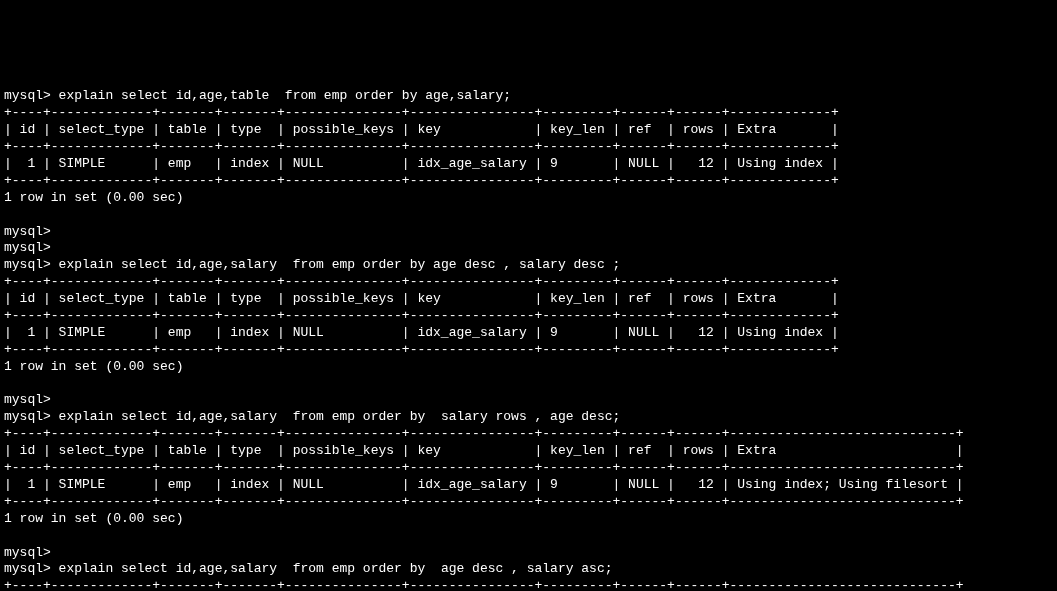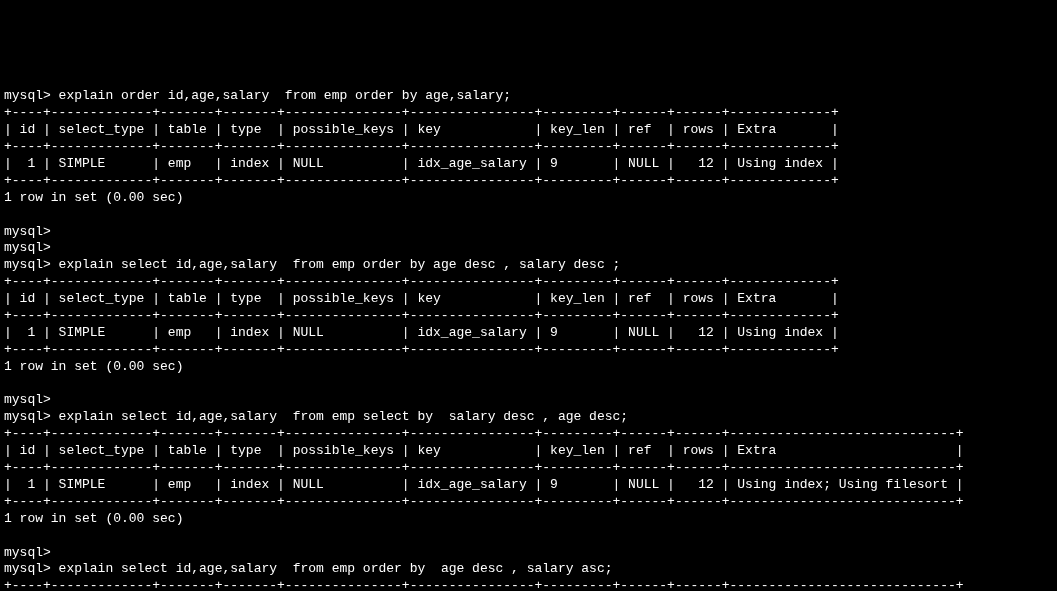--- a/index.html
+++ b/index.html
@@ -14,40 +14,40 @@
       overflow-x: auto;
     }
     .terminal-line { white-space: pre; }
   </style>
 </head>
 <body>
 
 
 
 <div>
-<span class="terminal-line"><span>mysql&gt;</span><span> explain order id,age,salary  from emp order by age,salary;</span></span>
+<span class="terminal-line"><span>mysql&gt;</span><span> explain select id,age,table  from emp order by age,salary;</span></span>
 <span class="terminal-line">+----+-------------+-------+-------+---------------+----------------+---------+------+------+-------------+</span>
 <span class="terminal-line">| id | select_type | table | type  | possible_keys | key            | key_len | ref  | rows | Extra       |</span>
 <span class="terminal-line">+----+-------------+-------+-------+---------------+----------------+---------+------+------+-------------+</span>
 <span class="terminal-line">|  1 | SIMPLE      | emp   | index | NULL          | idx_age_salary | 9       | NULL |   12 | Using index |</span>
 <span class="terminal-line">+----+-------------+-------+-------+---------------+----------------+---------+------+------+-------------+</span>
 <span class="terminal-line">1 row in set (0.00 sec)</span>
 <span class="terminal-line"> </span>
 <span class="terminal-line">mysql&gt;</span>
 <span class="terminal-line">mysql&gt;</span>
 <span class="terminal-line"><span>mysql&gt;</span><span> explain select id,age,salary  from emp order by age desc , salary desc ;</span></span>
 <span class="terminal-line">+----+-------------+-------+-------+---------------+----------------+---------+------+------+-------------+</span>
 <span class="terminal-line">| id | select_type | table | type  | possible_keys | key            | key_len | ref  | rows | Extra       |</span>
 <span class="terminal-line">+----+-------------+-------+-------+---------------+----------------+---------+------+------+-------------+</span>
 <span class="terminal-line">|  1 | SIMPLE      | emp   | index | NULL          | idx_age_salary | 9       | NULL |   12 | Using index |</span>
 <span class="terminal-line">+----+-------------+-------+-------+---------------+----------------+---------+------+------+-------------+</span>
 <span class="terminal-line">1 row in set (0.00 sec)</span>
 <span class="terminal-line"> </span>
 <span class="terminal-line">mysql&gt;</span>
-<span class="terminal-line"><span>mysql&gt;</span><span> explain select id,age,salary  from emp select by  salary desc , age desc;</span></span>
+<span class="terminal-line"><span>mysql&gt;</span><span> explain select id,age,salary  from emp order by  salary rows , age desc;</span></span>
 <span class="terminal-line">+----+-------------+-------+-------+---------------+----------------+---------+------+------+-----------------------------+</span>
 <span class="terminal-line">| id | select_type | table | type  | possible_keys | key            | key_len | ref  | rows | Extra                       |</span>
 <span class="terminal-line">+----+-------------+-------+-------+---------------+----------------+---------+------+------+-----------------------------+</span>
 <span class="terminal-line">|  1 | SIMPLE      | emp   | index | NULL          | idx_age_salary | 9       | NULL |   12 | Using index; Using filesort |</span>
 <span class="terminal-line">+----+-------------+-------+-------+---------------+----------------+---------+------+------+-----------------------------+</span>
 <span class="terminal-line">1 row in set (0.00 sec)</span>
 <span class="terminal-line"> </span>
 <span class="terminal-line">mysql&gt;</span>
 <span class="terminal-line"><span>mysql&gt;</span><span> explain select id,age,salary  from emp order by  age desc , salary asc;</span></span>
 <span class="terminal-line">+----+-------------+-------+-------+---------------+----------------+---------+------+------+-----------------------------+</span>

